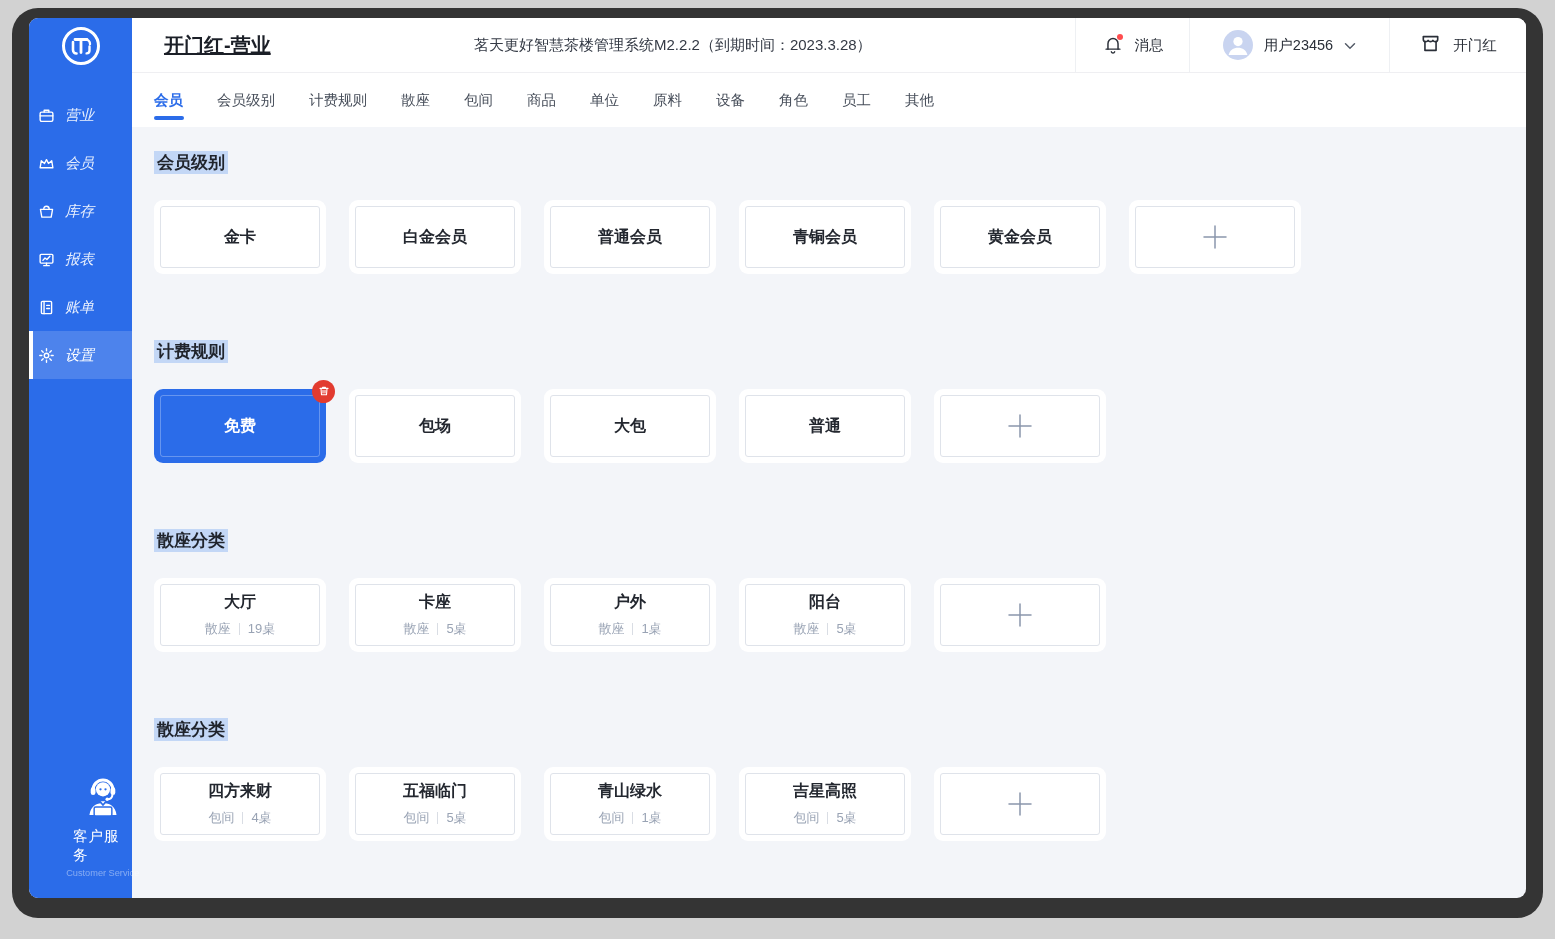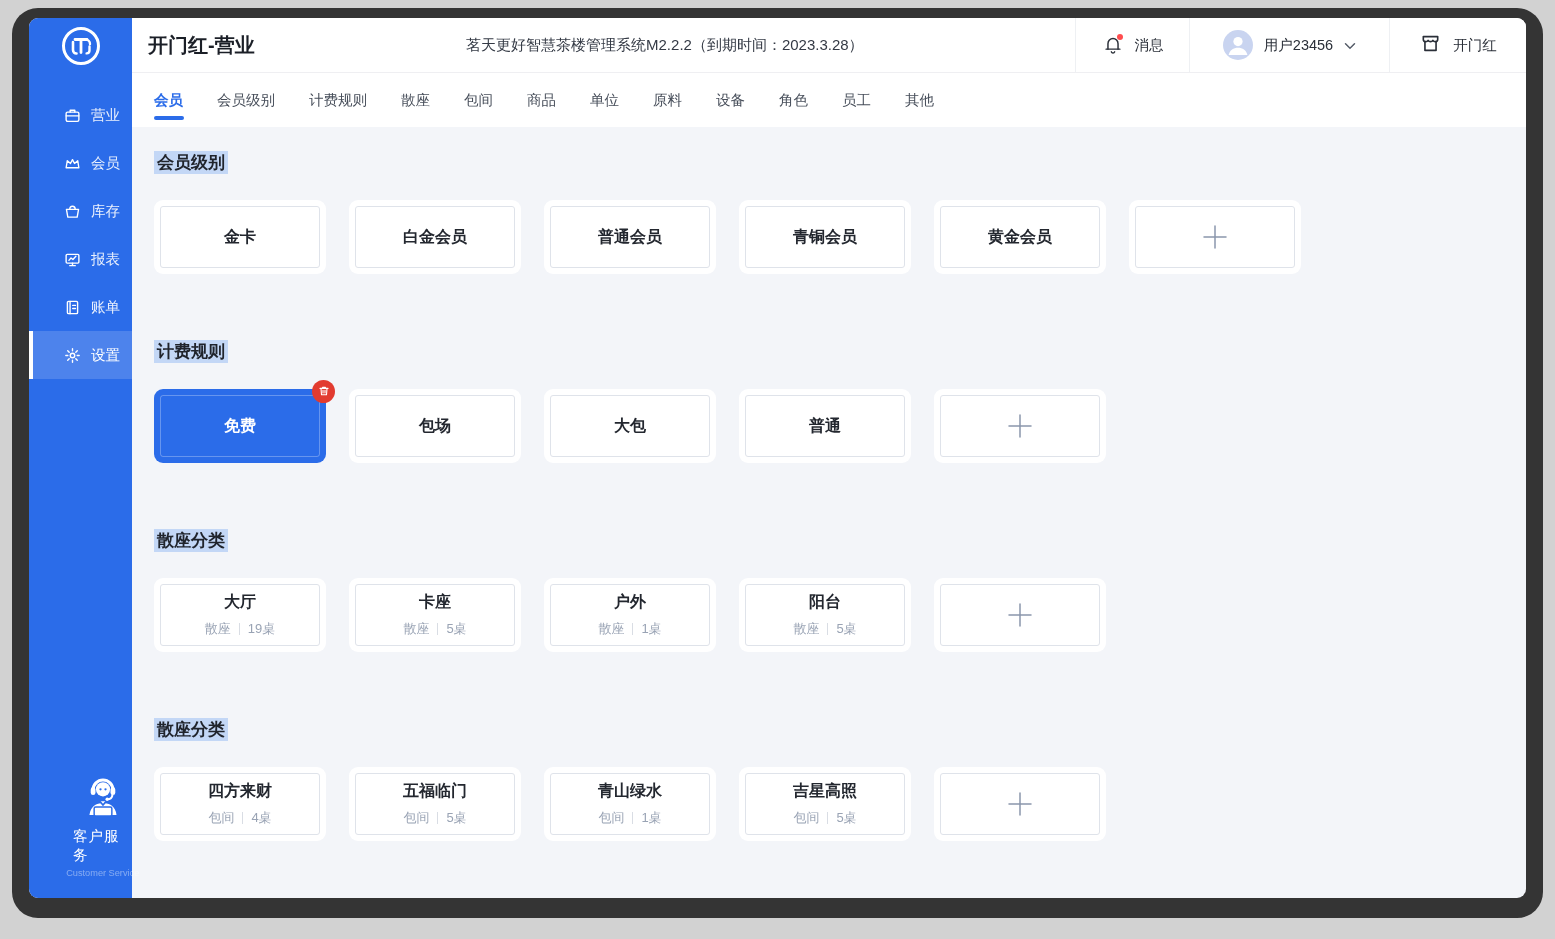--- a/index.html
+++ b/index.html
@@ -8,34 +8,34 @@
 
   .frame { position:absolute; left:12px; top:8px; width:1531px; height:910px;
            background:#343434; border-radius:26px; }
   .app   { position:absolute; left:17px; top:10px; right:17px; bottom:20px;
            border-radius:9px; overflow:hidden; display:flex; background:#f3f5f9; }
 
   
   .sidebar { width:103px; background:#2b6ce9; display:flex; flex-direction:column; flex-shrink:0; }
   .logo { height:55px; display:flex; align-items:center; justify-content:center; }
   .menu { margin-top:18px; }
-  .mitem { height:48px; display:flex; align-items:center; padding-left:35px; gap:10px;
-           color:rgba(255,255,255,.9); font-size:14.5px; cursor:pointer; position:relative; }
+  .mitem { height:48px; display:flex; align-items:center; padding-left:9px; gap:10px;
+           color:rgba(255,255,255,.9); font-size:14.5px; cursor:pointer; position:relative;font-style:italic; }
   .mitem .micon { width:17px; height:17px; display:flex; align-items:center; }
   .mitem.sel { background:rgba(255,255,255,.16); color:#fff; }
   .mitem.sel::before { content:""; position:absolute; left:0; top:0; bottom:0; width:4px; background:#fff; }
   .sbspacer { flex:1; }
   .service { display:flex; flex-direction:column; align-items:center; margin-bottom:20px; cursor:pointer;padding-left:44px; }
   .service .sline1 { color:#fff; font-size:14.5px; margin-top:6px; letter-spacing:1px; }
   .service .sline2 { color:rgba(255,255,255,.42); font-size:10px; margin-top:2px; transform:scale(.92); white-space:nowrap; }
 
   
   .main { flex:1; display:flex; flex-direction:column; min-width:0; }
   header { height:55px; background:#fff; display:flex; align-items:stretch; border-bottom:1px solid #efeff2; flex-shrink:0; }
-  .htitle { display:flex; align-items:center; padding-left:16px; font-size:20px; font-weight:bold; color:#1b1f27; white-space:nowrap; }
+  .htitle { display:flex; align-items:center; padding-left:32px; font-size:20px; font-weight:bold; color:#1b1f27; white-space:nowrap;text-decoration:underline; }
   .hinfo  { flex:1; display:flex; align-items:center; justify-content:center; font-size:15px; color:#343a45; white-space:nowrap; overflow:hidden;text-align:center; }
   .hsec { display:flex; align-items:center; justify-content:center; gap:11px; border-left:1px solid #eef0f3; }
   .hsec.msg  { width:114px; }
   .hsec.user { width:200px; }
   .hsec.store{ width:137px; }
   .hsec { font-size:14.5px; color:#2a2f38; cursor:pointer; }
   .bellwrap { position:relative; width:22px; height:22px; }
   .reddot { position:absolute; top:0px; right:1px; width:6px; height:6px; border-radius:50%; background:#ff4d4f; }
   .avatar { width:30px; height:30px; border-radius:50%; background:#c9d4f0; overflow:hidden; flex-shrink:0; }
 

